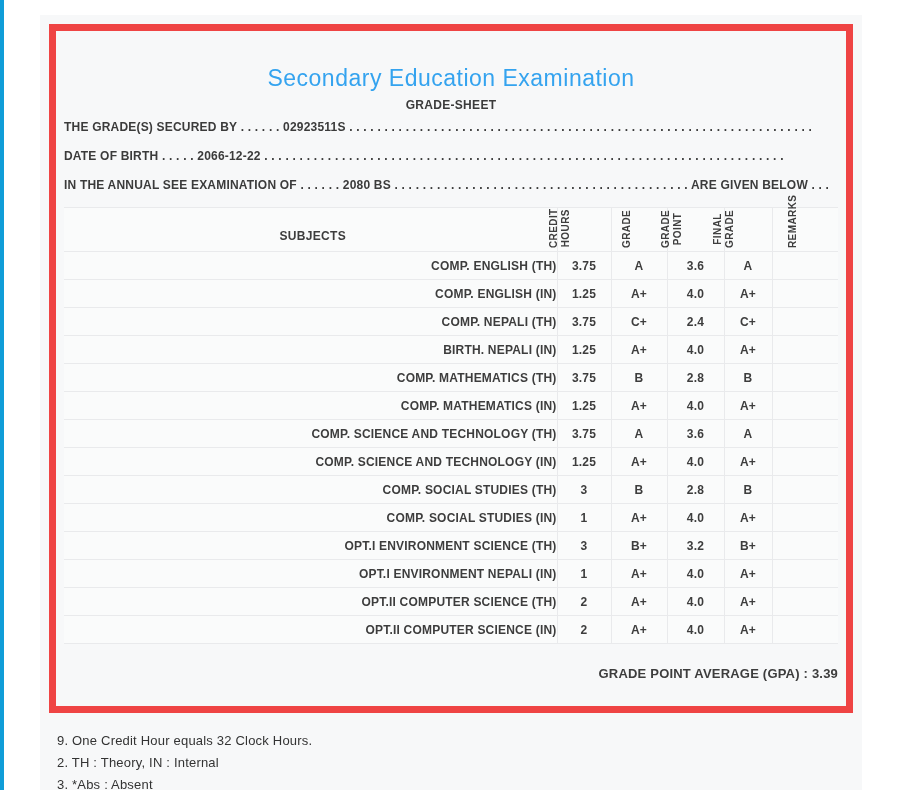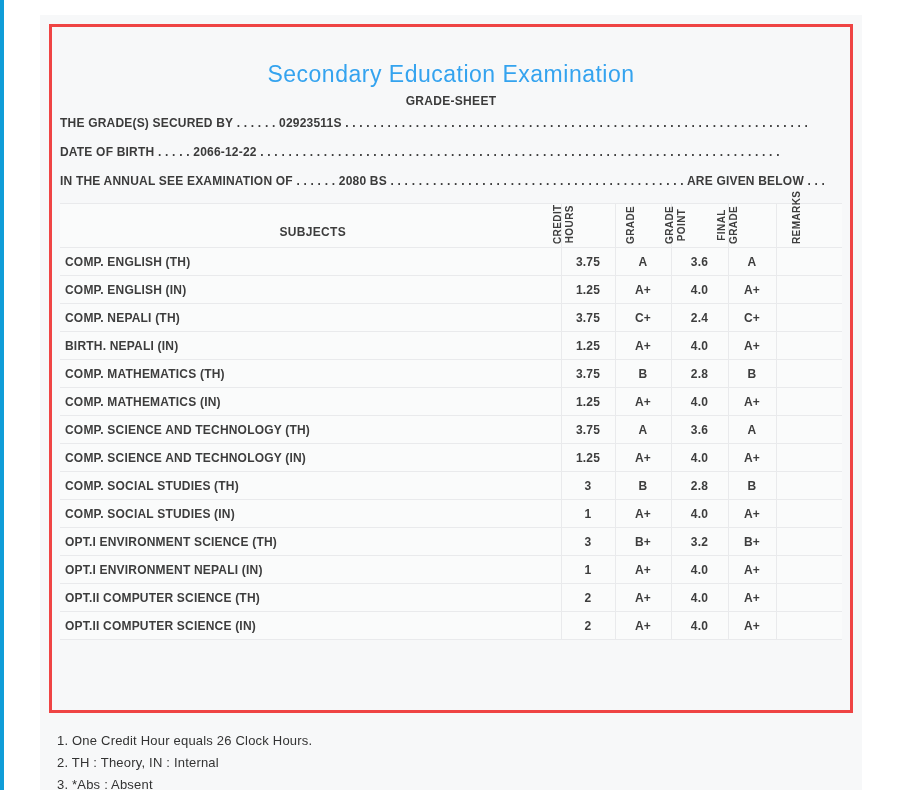--- a/index.html
+++ b/index.html
@@ -16,21 +16,21 @@
     background: #0f9dd8;
   }
   .outer {
     position: absolute; left: 40px; top: 15px;
     width: 822px; height: 775px;
     background: #f7f8f9;
   }
   .panel {
     margin: 9px;
     width: 804px; height: 689px;
-    border: 3px solid #ef4444;
+    border: 7px solid #ef4444;
     background: #f7f8f9;
     padding: 0 8px;
     overflow: hidden;
   }
   .title {
     padding-top: 34px;
     text-align: center;
     font-size: 23px;
     line-height: 26px;
     letter-spacing: 0.5px;
@@ -100,21 +100,21 @@
   .lines-2 { margin-left: -12px; }
   .lines-1 { margin-left: -6px; }
   tbody td {
     height: 28px;
     font-size: 12px;
     font-weight: 700;
     color: #3d3d3d;
     text-align: center;
     letter-spacing: 0.2px;
   }
-  tbody td.c-sub { text-align: left; padding-left: 5px; }
+  tbody td.c-sub { text-align: right; padding-left: 5px; }
   .gpa-row {
     margin-top: 22px;
     text-align: right;
     font-size: 13px;
     font-weight: 700;
     color: #3d3d3d;
     letter-spacing: 0.2px;
   }
   .footnotes { padding: 8px 0 0 17px; }
   .footnote {
@@ -309,21 +309,25 @@
           <td class="c-sub">OPT.II COMPUTER SCIENCE (IN)</td>
           <td class="bl">2</td>
           <td class="bl">A+</td>
           <td class="bl">4.0</td>
           <td class="bl">A+</td>
           <td class="bl"></td>
         </tr>
       </tbody>
     </table>
 
+    <div class="gpa-row">
+      <span>GRADE POINT AVERAGE (GPA) :</span>
+      <span>3.39</span>
+    </div>
 
   </div>
 
   <div class="footnotes">
-    <div class="footnote">1. One Credit Hour equals 26 Clock Hours.</div>
+    <div class="footnote">9. One Credit Hour equals 32 Clock Hours.</div>
     <div class="footnote">2. TH : Theory, IN : Internal</div>
     <div class="footnote">3. *Abs : Absent</div>
   </div>
 </div>
 
 </body></html>

